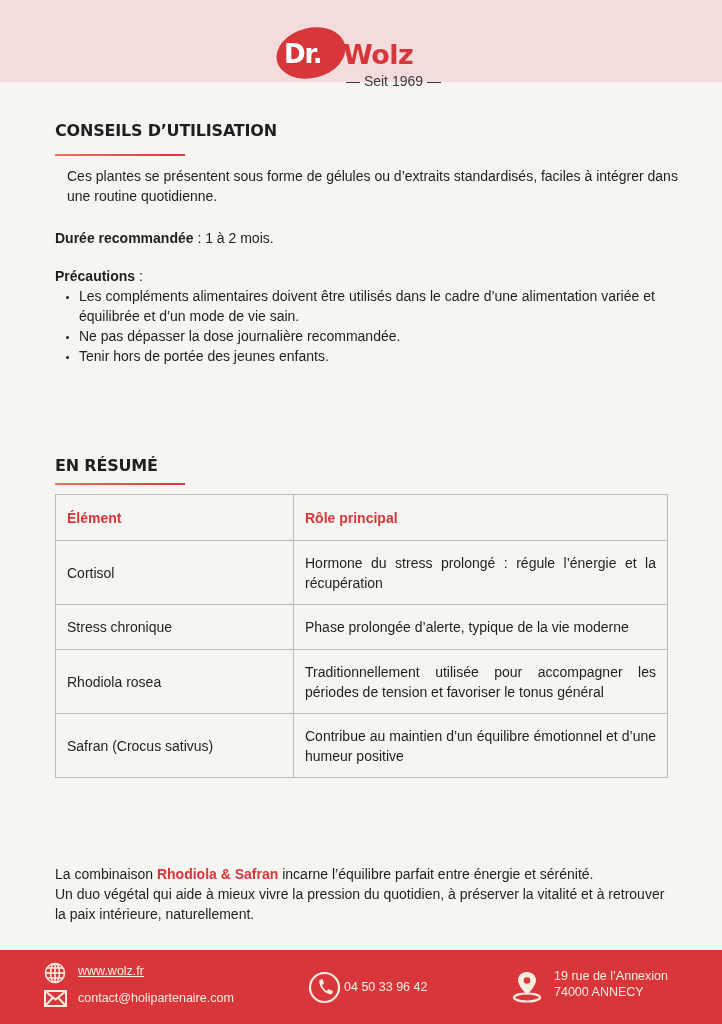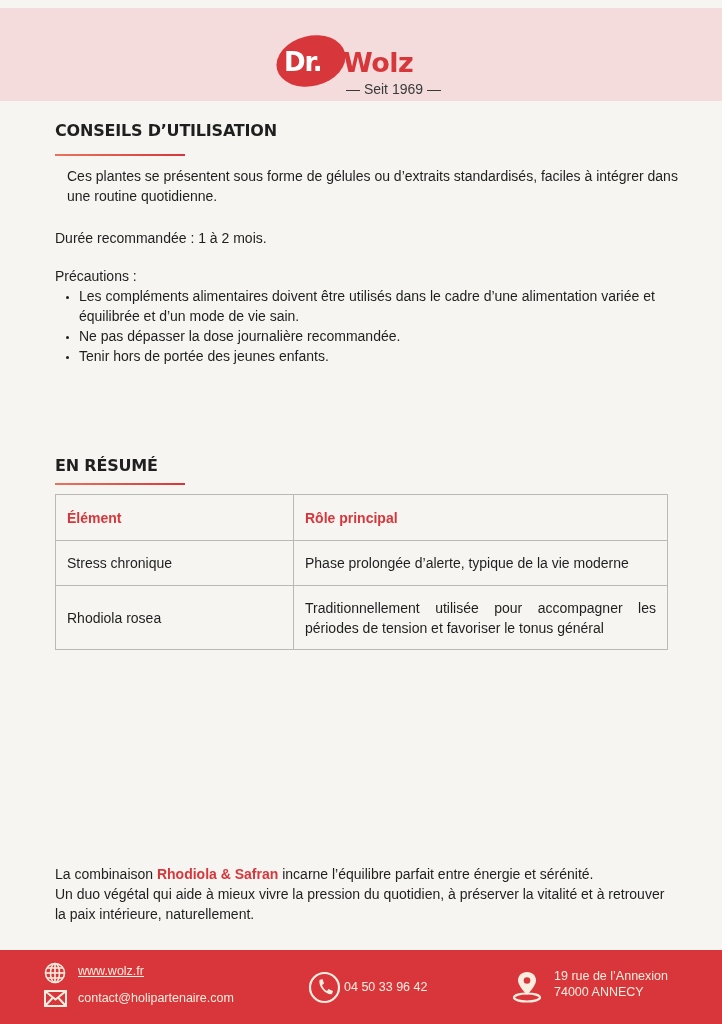--- a/index.html
+++ b/index.html
@@ -4,21 +4,21 @@
   <style>
     * { box-sizing: border-box; margin: 0; padding: 0; }
     html, body { width: 722px; height: 1024px; overflow: hidden; }
     body {
       background: #f6f5f1;
       font-family: "Liberation Sans", sans-serif;
       color: #1f1f1f;
       position: relative;
     }
     .header {
-      position: absolute; left: 0; top: 8px; width: 722px; height: 93px;
+      position: absolute; left: 0; top: 0; width: 722px; height: 82px;
       background: #f5dcdc;
     }
     .logo {
       position: absolute; left: 276px; top: 26px; width: 160px; height: 60px;
     }
     .logo-oval {
       position: absolute; left: 0; top: 2px; width: 70px; height: 50px;
       background: #d7363b; border-radius: 50%;
       transform: rotate(-14deg);
     }
@@ -42,21 +42,21 @@
       font-size: 16px; color: #1f1f1f; letter-spacing: -0.2px;
     }
     .title-rule {
       position: absolute; left: 55px; width: 130px; height: 2px;
       background: linear-gradient(to right, #e8745d, #d7363b);
     }
     .para {
       position: absolute; left: 55px; width: 620px;
       font-size: 14px; line-height: 20px; color: #1f1f1f;
     }
-    .para b { font-weight: normal; margin-top: 39px; }
+    .para b { font-weight: bold; margin-top: 39px; }
     ul.prec {
       position: absolute; left: 63px; top: 286px; width: 610px;
       list-style: none;
       font-size: 14px; line-height: 20px;
     }
     ul.prec li { position: relative; padding-left: 16px; }
     ul.prec li::before {
       content: ""; position: absolute; left: 3px; top: 10px;
       width: 3px; height: 3px; background: #1f1f1f; border-radius: 50%;
     }
@@ -116,27 +116,35 @@
 
 <div class="section-title" style="top:456px;">EN RÉSUMÉ</div>
 <div class="title-rule" style="top:483px;"></div>
 
 <table class="resume">
   <tbody>
       <tr>
     <th>Élément</th>
     <th>Rôle principal</th>
   </tr>
+  <tr style="height:64px;">
+    <td class="col1">Cortisol</td>
+    <td class="col2">Hormone du stress prolongé : régule l’énergie et la récupération</td>
+  </tr>
   <tr style="height:45px;">
     <td class="col1">Stress chronique</td>
     <td class="col2">Phase prolongée d’alerte, typique de la vie moderne</td>
   </tr>
   <tr style="height:64px;">
     <td class="col1">Rhodiola rosea</td>
     <td class="col2">Traditionnellement utilisée pour accompagner les périodes de tension et favoriser le tonus général</td>
+  </tr>
+  <tr style="height:64px;">
+    <td class="col1">Safran (Crocus sativus)</td>
+    <td class="col2">Contribue au maintien d’un équilibre émotionnel et d’une humeur positive</td>
   </tr>
 </tbody>
   </table>
 
 <div class="closing">
   <div><span>La combinaison </span><span class="hl">Rhodiola &amp; Safran</span><span> incarne l’équilibre parfait entre énergie et sérénité.</span></div>
   <div>Un duo végétal qui aide à mieux vivre la pression du quotidien, à préserver la vitalité et à retrouver la paix intérieure, naturellement.</div>
 </div>
 
 <div class="footer">

